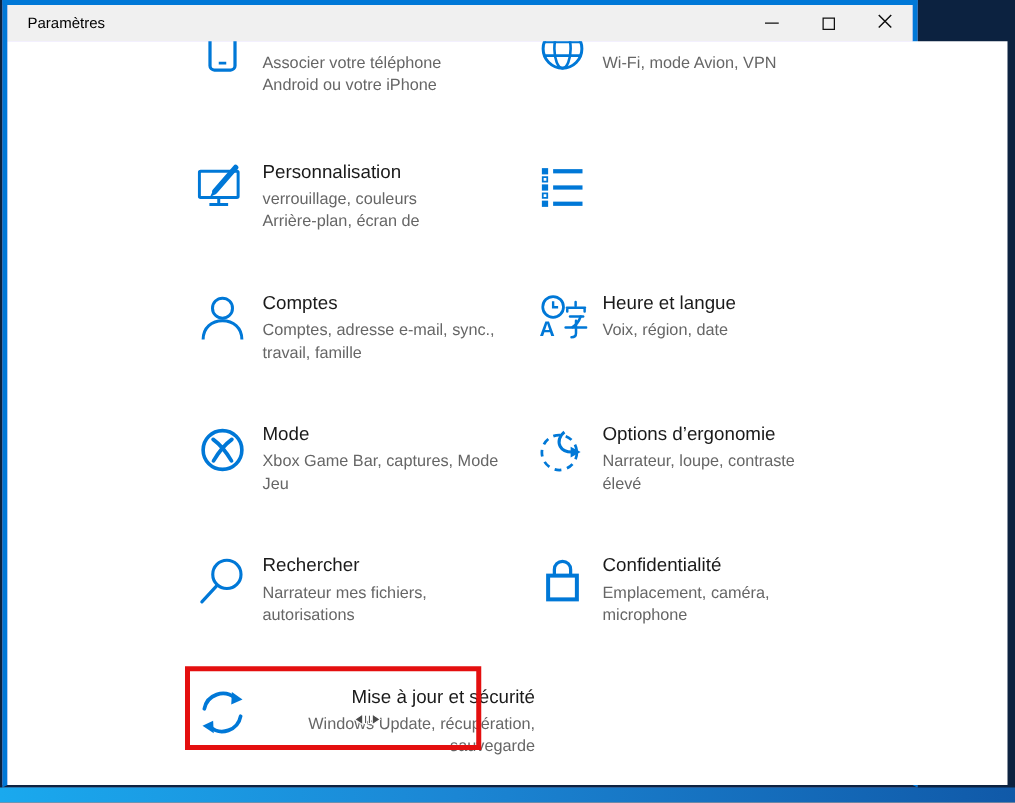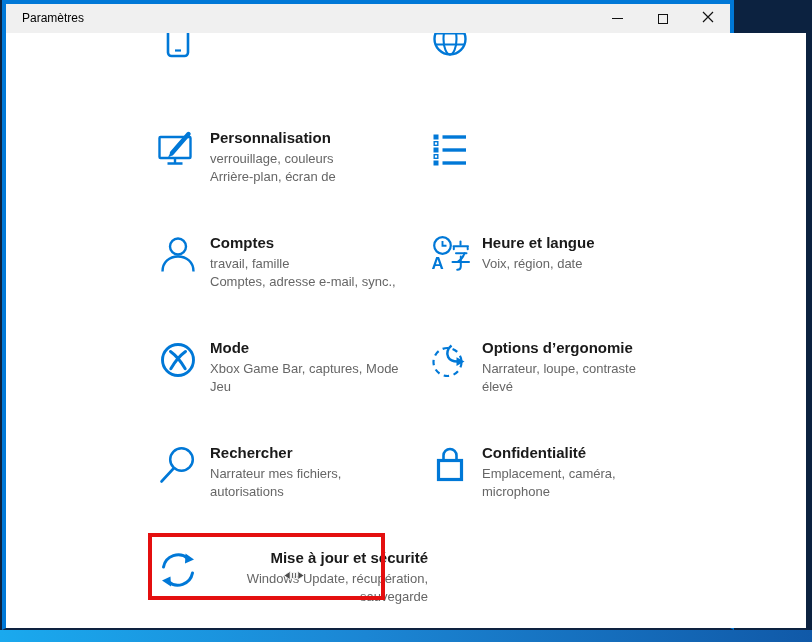--- a/index.html
+++ b/index.html
@@ -44,21 +44,21 @@
   .row-3 { top:305px; }
   .row-4 { top:410px; }
   .row-5 { top:515px;text-align:right; }
   .tile .icon {
     position:absolute; left:0; top:2px; width:40px; height:40px; color:#0078d7;
   }
   .tile .icon svg { width:40px; height:40px; display:block; }
   .tile .text { margin-left:52px; }
   .tile .title {
     font-size:15px; line-height:20px; min-height:20px; margin-bottom:2px;
-    color:#1a1a1a; white-space:nowrap;font-weight:bold;
+    color:#1a1a1a; white-space:nowrap;
   }
   .tile .sub {
     font-size:13px; line-height:17.5px; color:#666; white-space:nowrap;
   }
   .highlight-box {
     position:absolute; left:142px; top:500px; width:237px; height:67px;
     border:4px solid #e40f0f; pointer-events:none;
   }
   .resize-cursor {
     position:absolute; left:277px; top:536px; width:22px; height:13px;
@@ -91,29 +91,38 @@
   </div>
   <div class="body">
     <div>
         <div class="tile col-left row-0">
           <span class="icon">
             <svg viewBox="0 0 40 40">
               <rect x="10" y="1" width="20" height="34" rx="3.5" fill="none" stroke="#0078d7" stroke-width="2.6"></rect>
               <path d="M17 29.5 h6" fill="none" stroke="#0078d7" stroke-width="2.2"></path>
             </svg>
           </span>
+          <div class="text">
+            <div class="title"></div>
+            <div class="sub">Associer votre téléphone</div>
+            <div class="sub">Android ou votre iPhone</div>
+          </div>
         </div>
         <div class="tile col-right row-0">
           <span class="icon">
             <svg viewBox="0 0 40 40">
               <circle cx="20" cy="18" r="15.5" fill="none" stroke="#0078d7" stroke-width="2.4"></circle>
               <ellipse cx="20" cy="18" rx="6.5" ry="15.5" fill="none" stroke="#0078d7" stroke-width="2.1"></ellipse>
               <path d="M5.5 12.5 h29 M5.5 23.5 h29" fill="none" stroke="#0078d7" stroke-width="2.1"></path>
             </svg>
           </span>
+          <div class="text">
+            <div class="title"></div>
+            <div class="sub">Wi-Fi, mode Avion, VPN</div>
+          </div>
         </div>
         <div class="tile col-left row-1">
           <span class="icon">
             <svg viewBox="0 0 40 40">
               <rect x="1.5" y="7" width="31" height="21" rx="1" fill="none" stroke="#0078d7" stroke-width="2.4"></rect>
               <path d="M17 28 v5 M9.5 33.5 h15" fill="none" stroke="#0078d7" stroke-width="2.4"></path>
               <path d="M14 23 L30.5 4" stroke="#0078d7" stroke-width="4.4" stroke-linecap="round" fill="none"></path>
               <polygon points="10,27.5 15.2,25 12.5,22.2" fill="#0078d7"></polygon>
             </svg>
           </span>
@@ -139,22 +148,22 @@
         </div>
         <div class="tile col-left row-2">
           <span class="icon">
             <svg viewBox="0 0 40 40">
               <circle cx="20" cy="11.5" r="8" fill="none" stroke="#0078d7" stroke-width="2.4"></circle>
               <path d="M4.5 36.5 c0,-9.5 7,-15 15.5,-15 s15.5,5.5 15.5,15" fill="none" stroke="#0078d7" stroke-width="2.4"></path>
             </svg>
           </span>
           <div class="text">
             <div class="title">Comptes</div>
+            <div class="sub">Comptes, adresse e-mail, sync.,</div>
             <div class="sub">travail, famille</div>
-            <div class="sub">Comptes, adresse e-mail, sync.,</div>
           </div>
         </div>
         <div class="tile col-right row-2">
           <span class="icon">
             <svg viewBox="0 0 40 40">
               <circle cx="12.5" cy="10.5" r="8.3" fill="none" stroke="#0078d7" stroke-width="2.2"></circle>
               <path d="M12.5 6 v4.8 h4" fill="none" stroke="#0078d7" stroke-width="1.9"></path>
               <text class="icn" x="1.5" y="34" font-size="17" font-weight="700" fill="#0078d7">A</text>
               <g fill="none" stroke="#0078d7" stroke-width="2" stroke-linecap="round">
                 <path d="M30.5 6.5 v3.2"></path>

